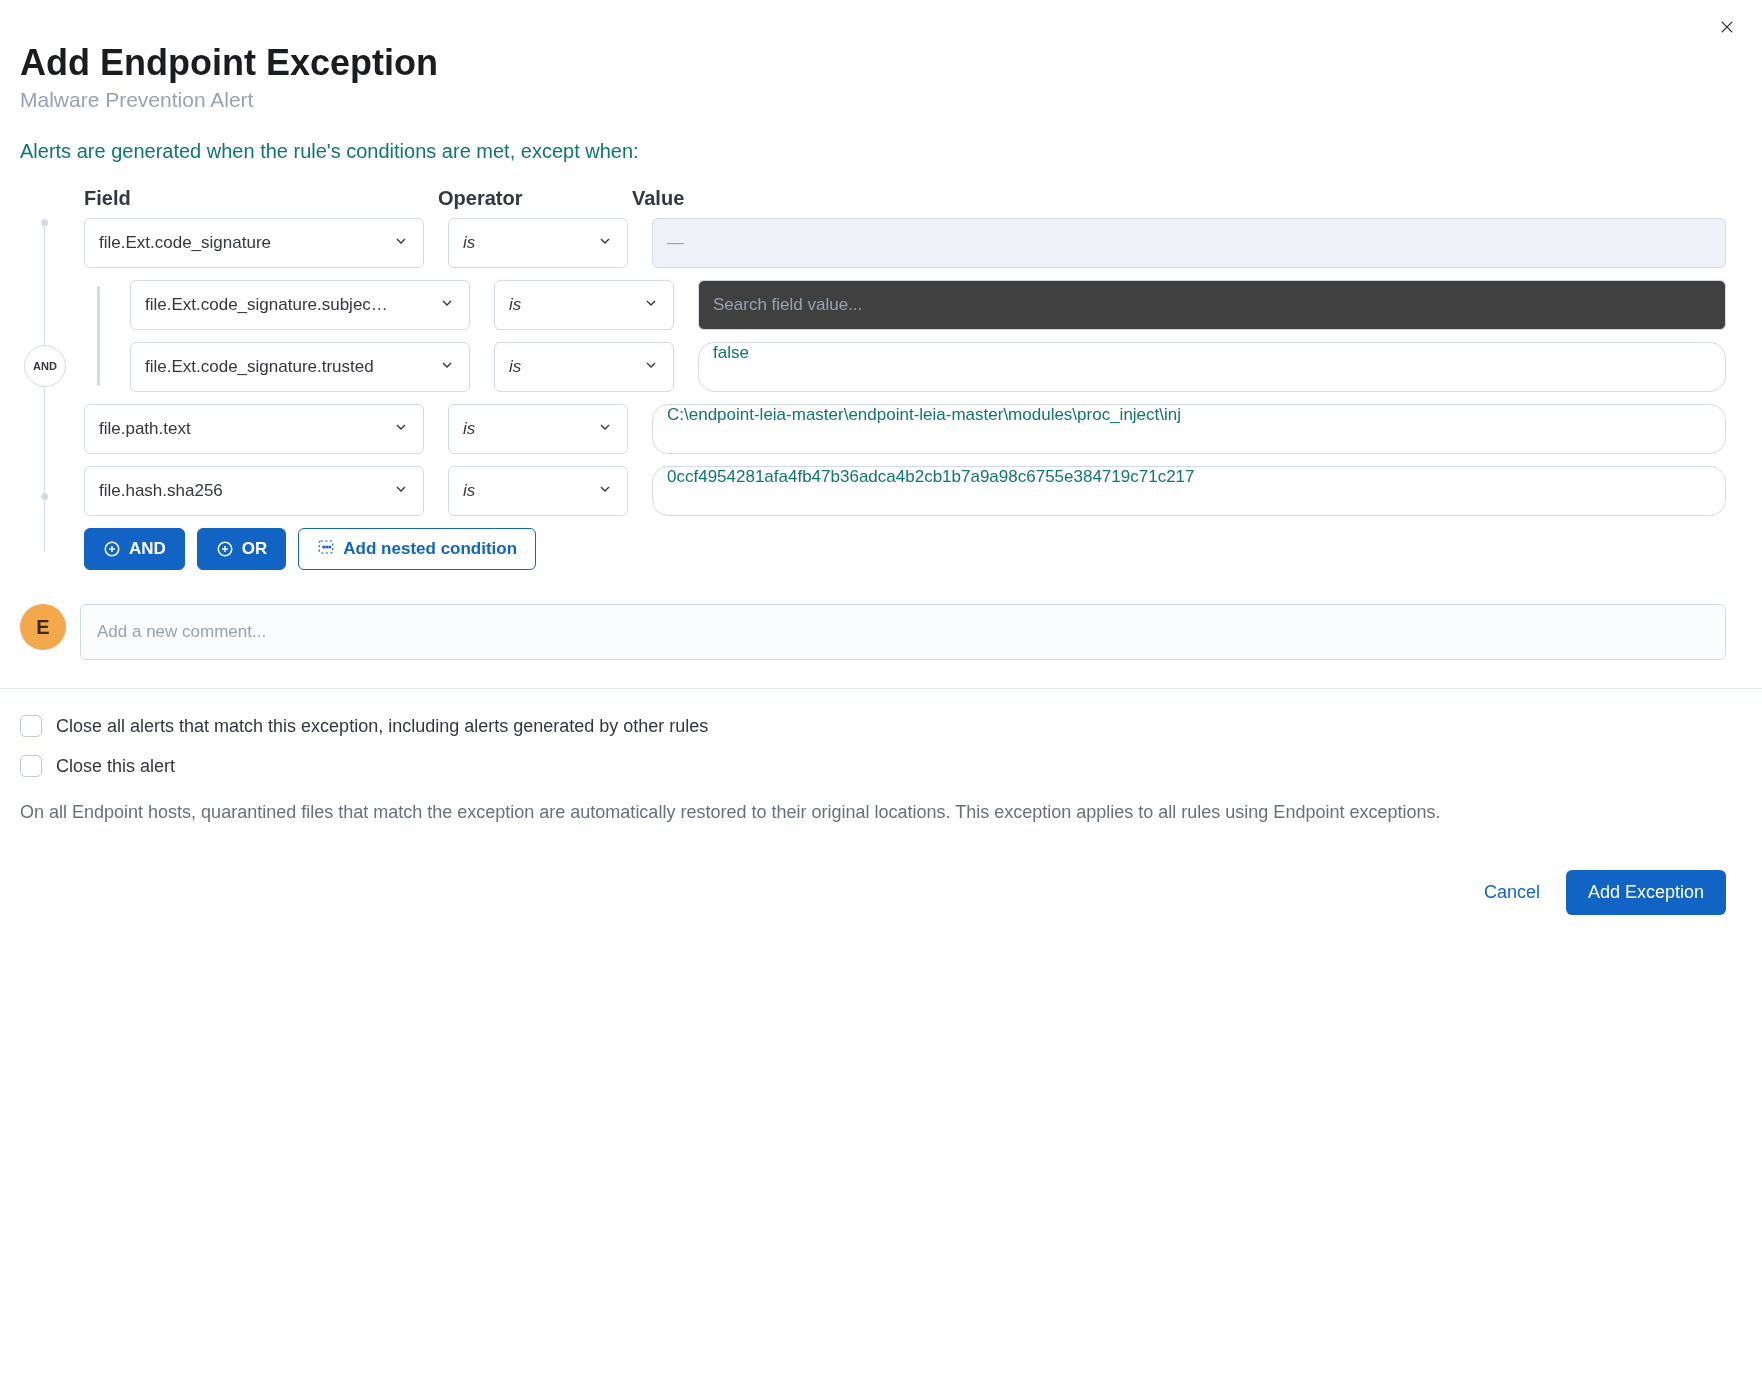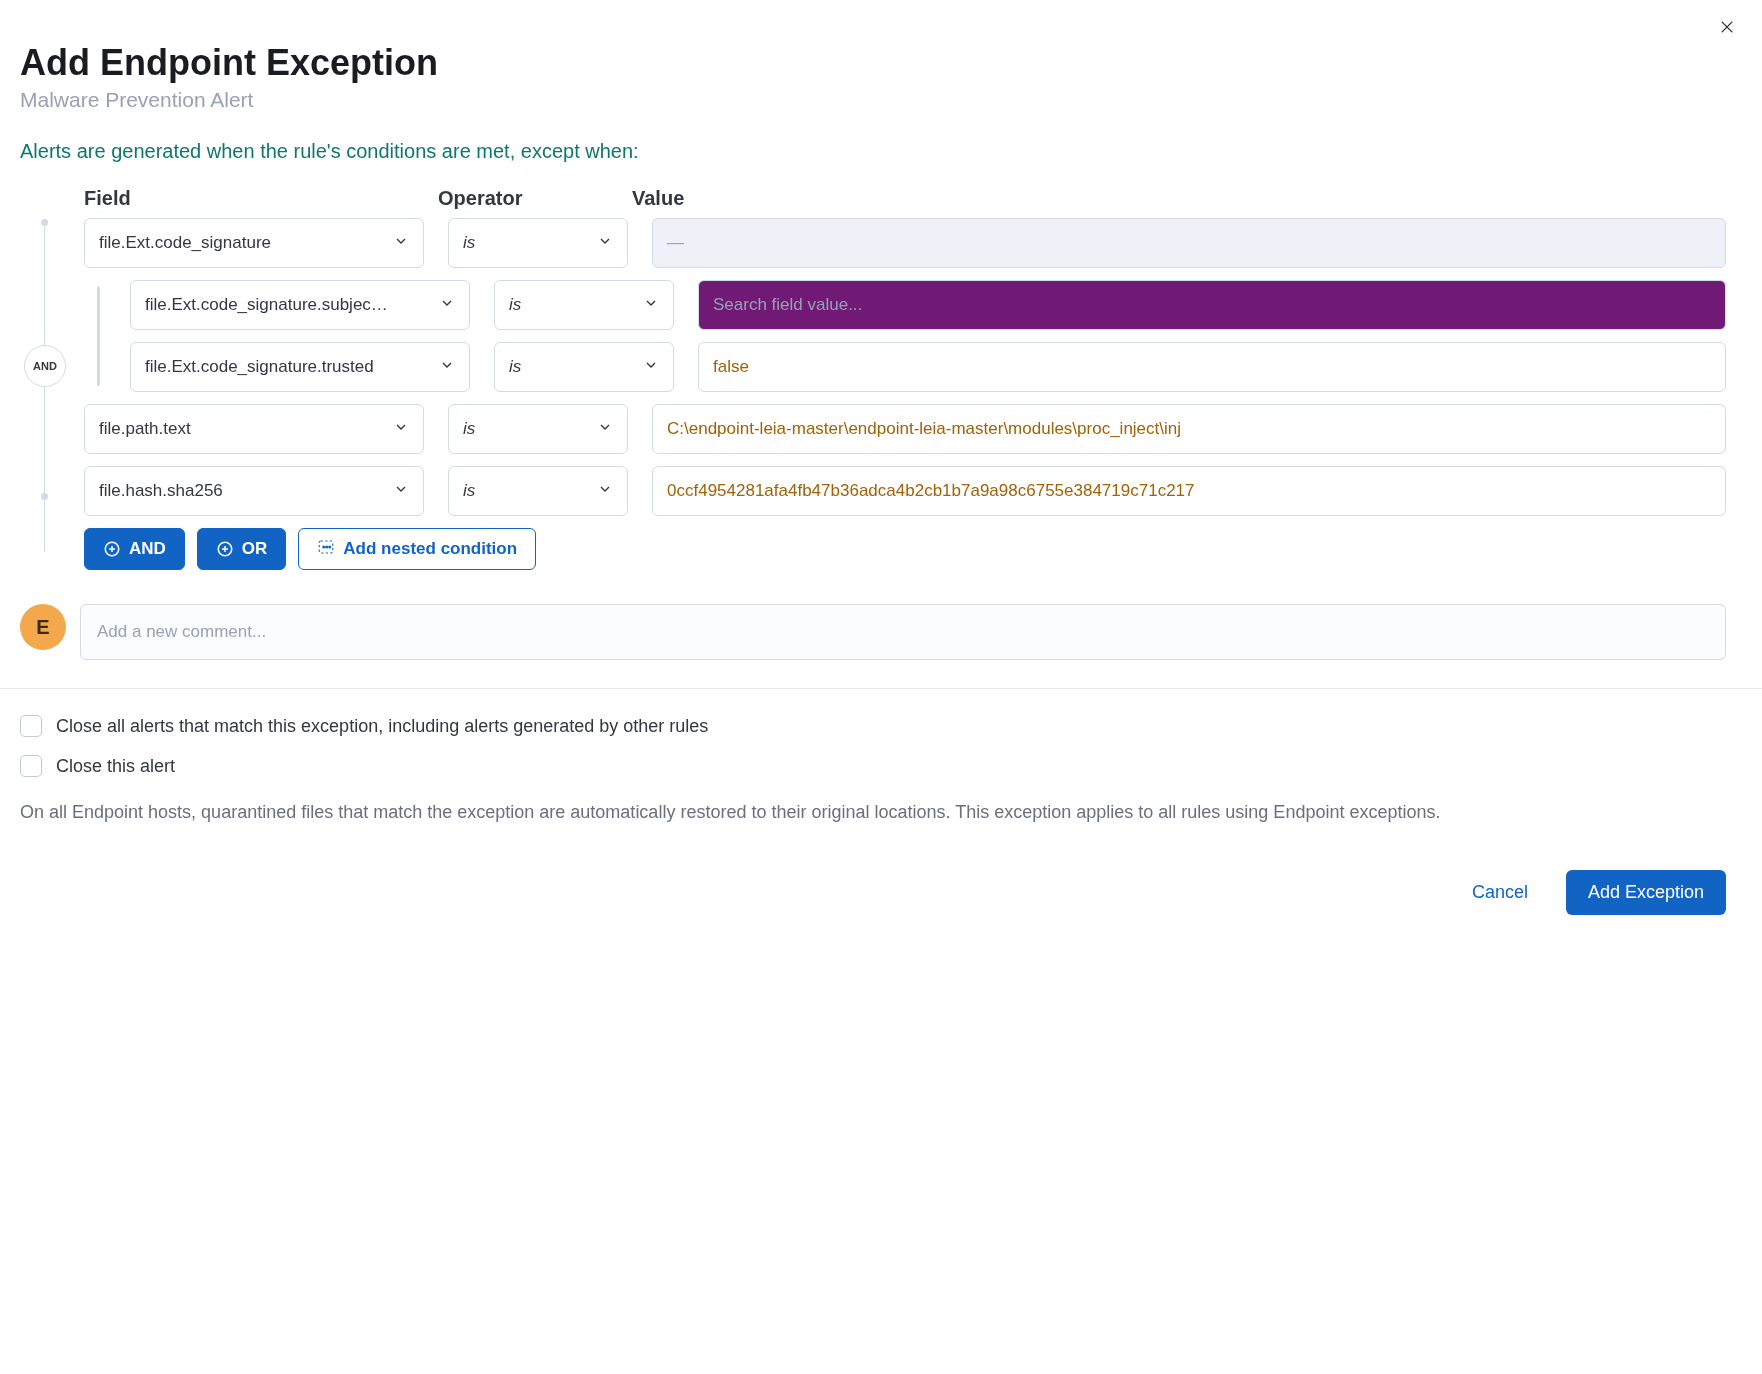--- a/index.html
+++ b/index.html
@@ -106,42 +106,42 @@
     }
     .select span.txt { white-space: nowrap; overflow: hidden; text-overflow: ellipsis; }
     .select.field { width: 340px; }
     .select.field.nested-field { width: 340px; }
     .select.op { width: 180px; font-style: italic; }
     .select .chev { flex-shrink: 0; margin-left: 8px; }
     .chev svg { width: 16px; height: 16px; stroke: #343741; stroke-width: 2; fill: none; }
     .value-input {
       flex: 1;
       border: 1px solid #d3dae6;
-      background: #701a75;
+      background: #404040;
       border-radius: 6px;
       height: 50px;
       padding: 0 14px;
       font-size: 17px;
       color: #343741;
       min-width: 0;
       display: flex;
       align-items: center;
     }
     .value-input.disabled { background: #eef1f7; color: #98a2b3; }
     .value-input .ph { color: #98a2b3; }
     .value-plain {
       flex: 1;
       border: 1px solid #d3dae6;
       background: #fff;
-      border-radius: 6px;
+      border-radius: 16px;
       height: 50px;
       padding: 0 14px;
       font-size: 17px;
-      color: #a16207;
-      display: flex; align-items: center;
+      color: #0f766e;
+      display: flex; align-items: flex-start;
       min-width: 0;
       white-space: nowrap; overflow: hidden;
     }
     .btn-row { display: flex; gap: 12px; margin-top: 6px; }
     .btn {
       display: inline-flex;
       align-items: center;
       gap: 8px;
       height: 42px;
       padding: 0 18px;
@@ -200,21 +200,21 @@
     }
     .foot-note {
       font-size: 18px;
       color: #69707d;
       line-height: 1.5;
       margin-top: 22px;
     }
     .footer-btns {
       display: flex;
       justify-content: flex-end;
-      gap: 28px;
+      gap: 16px;
       align-items: center;
       margin-top: 44px;
     }
     .btn-link { color: #1164c4; font-size: 18px; cursor: pointer; padding: 8px 10px; }
     .btn-submit {
       background: #1164c4; color: #fff;
       border-radius: 6px; padding: 12px 22px;
       font-size: 18px; font-weight: 500;
       cursor: pointer;
     }

